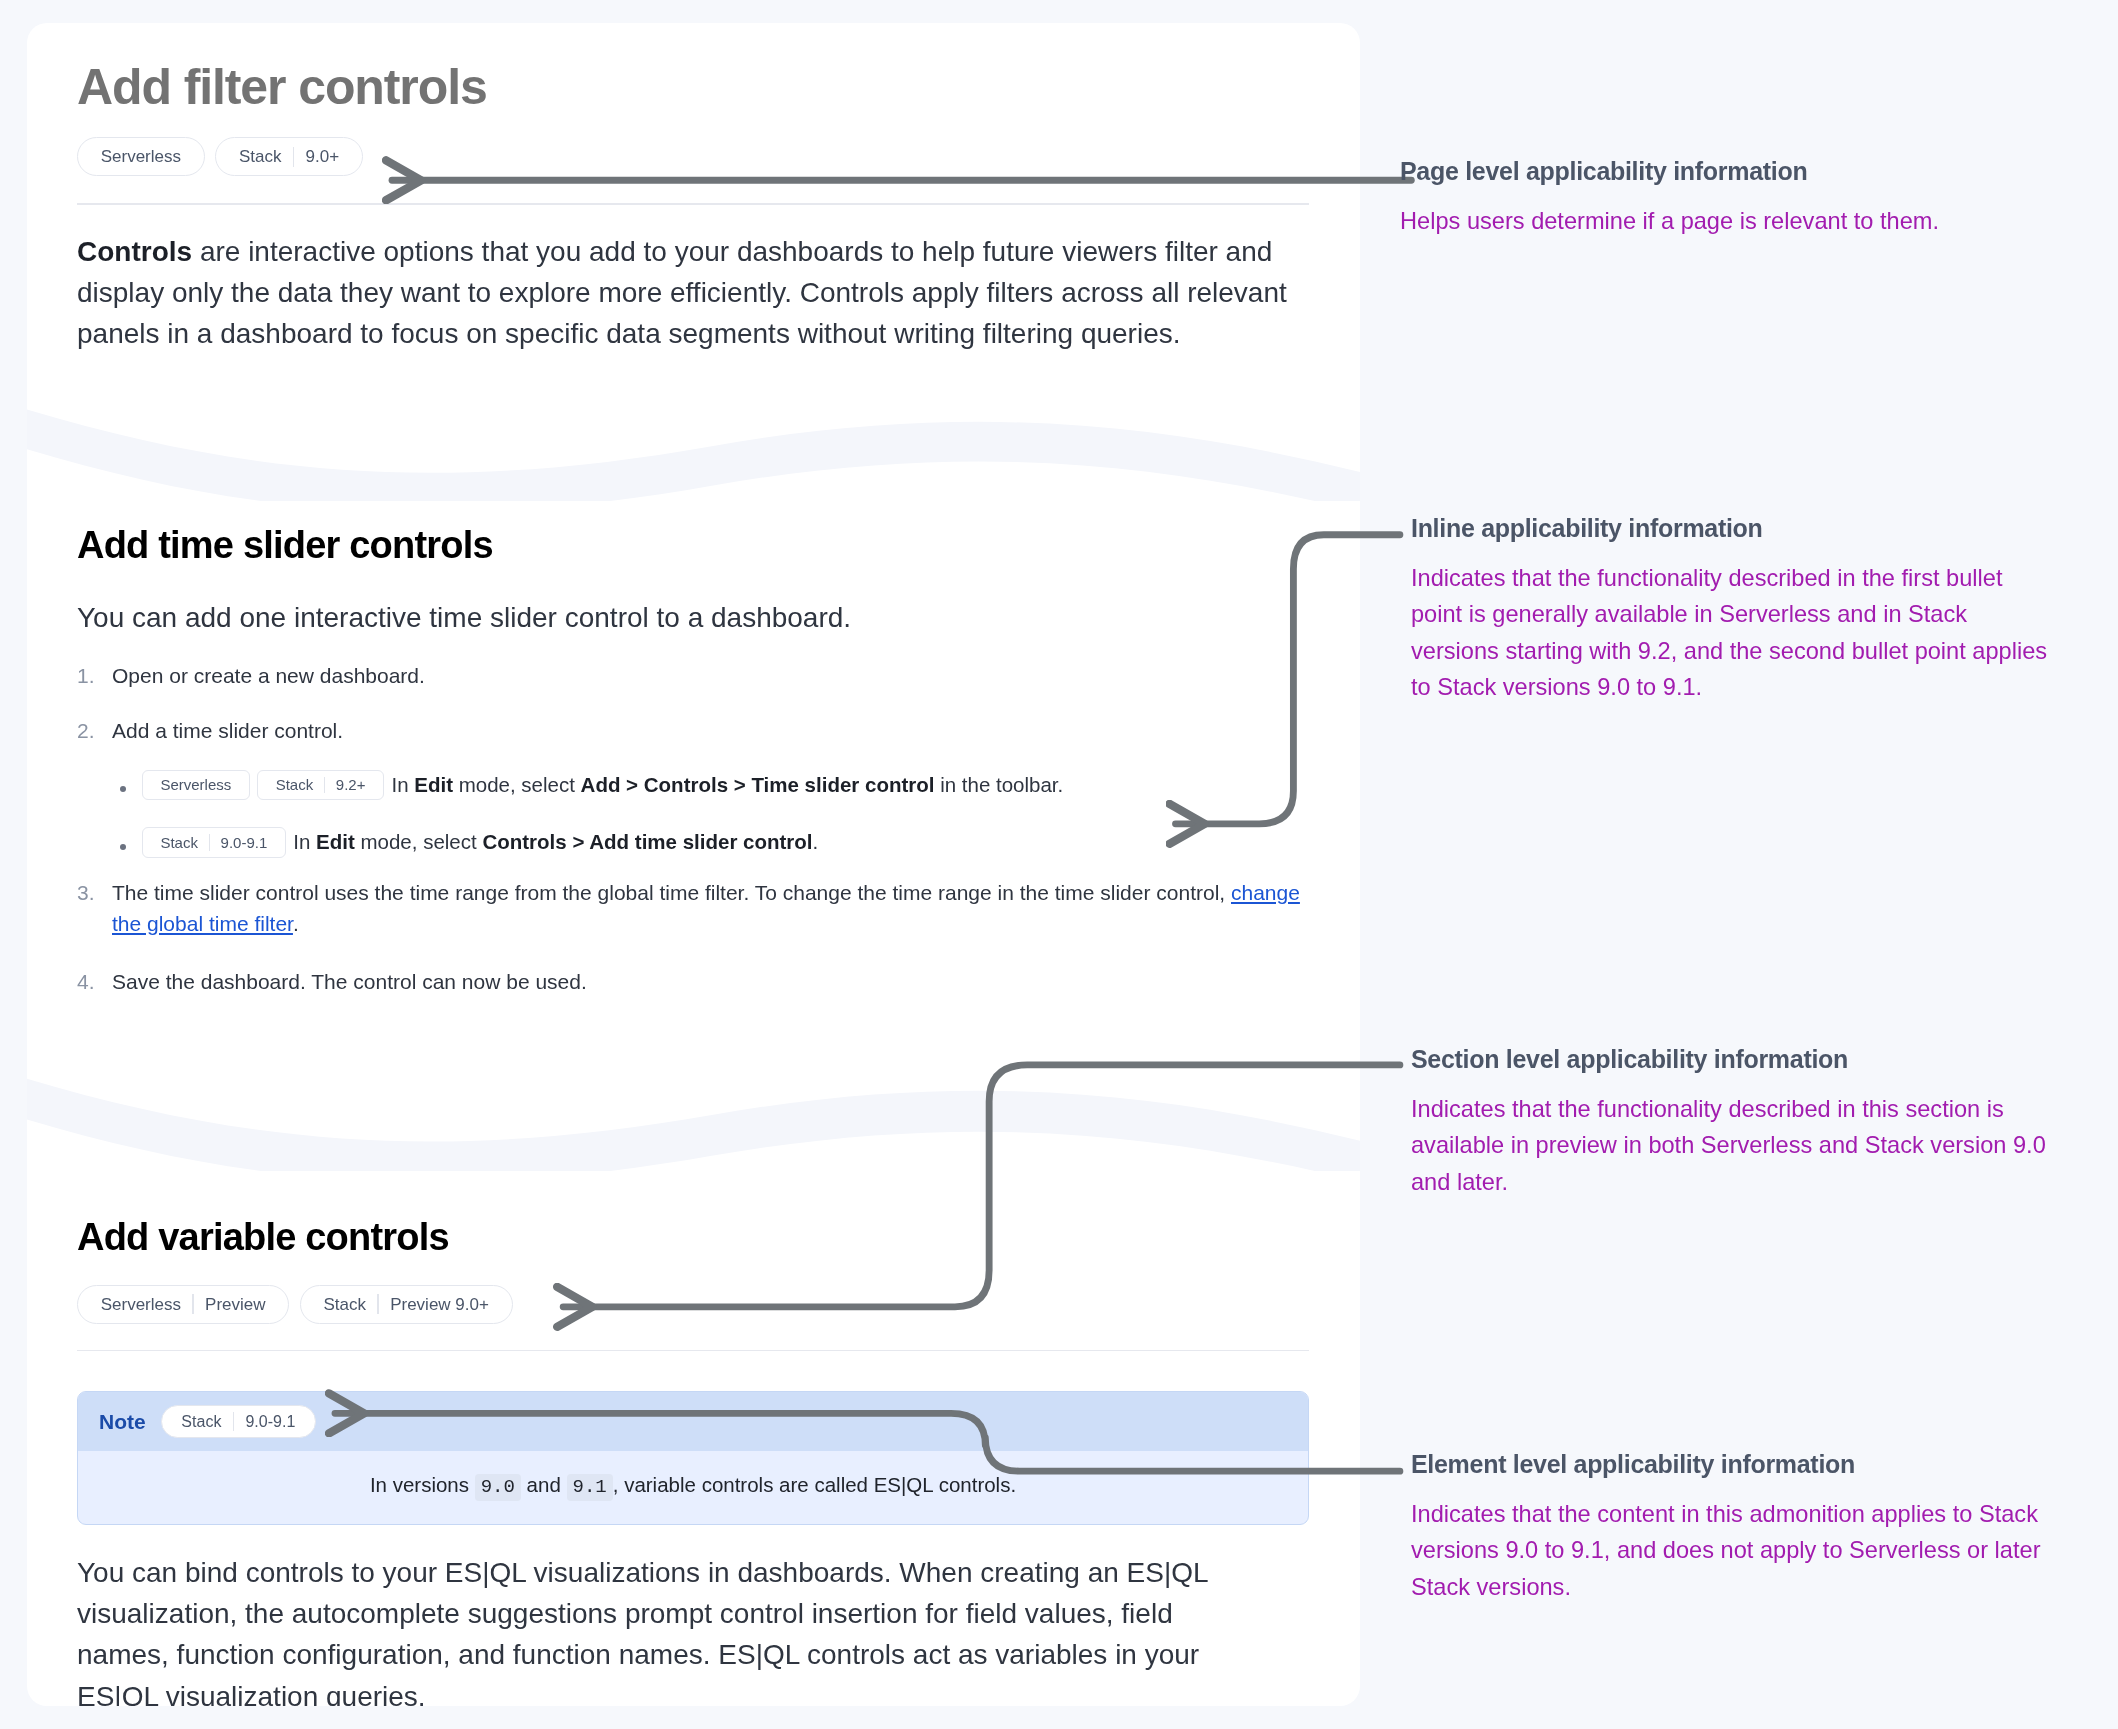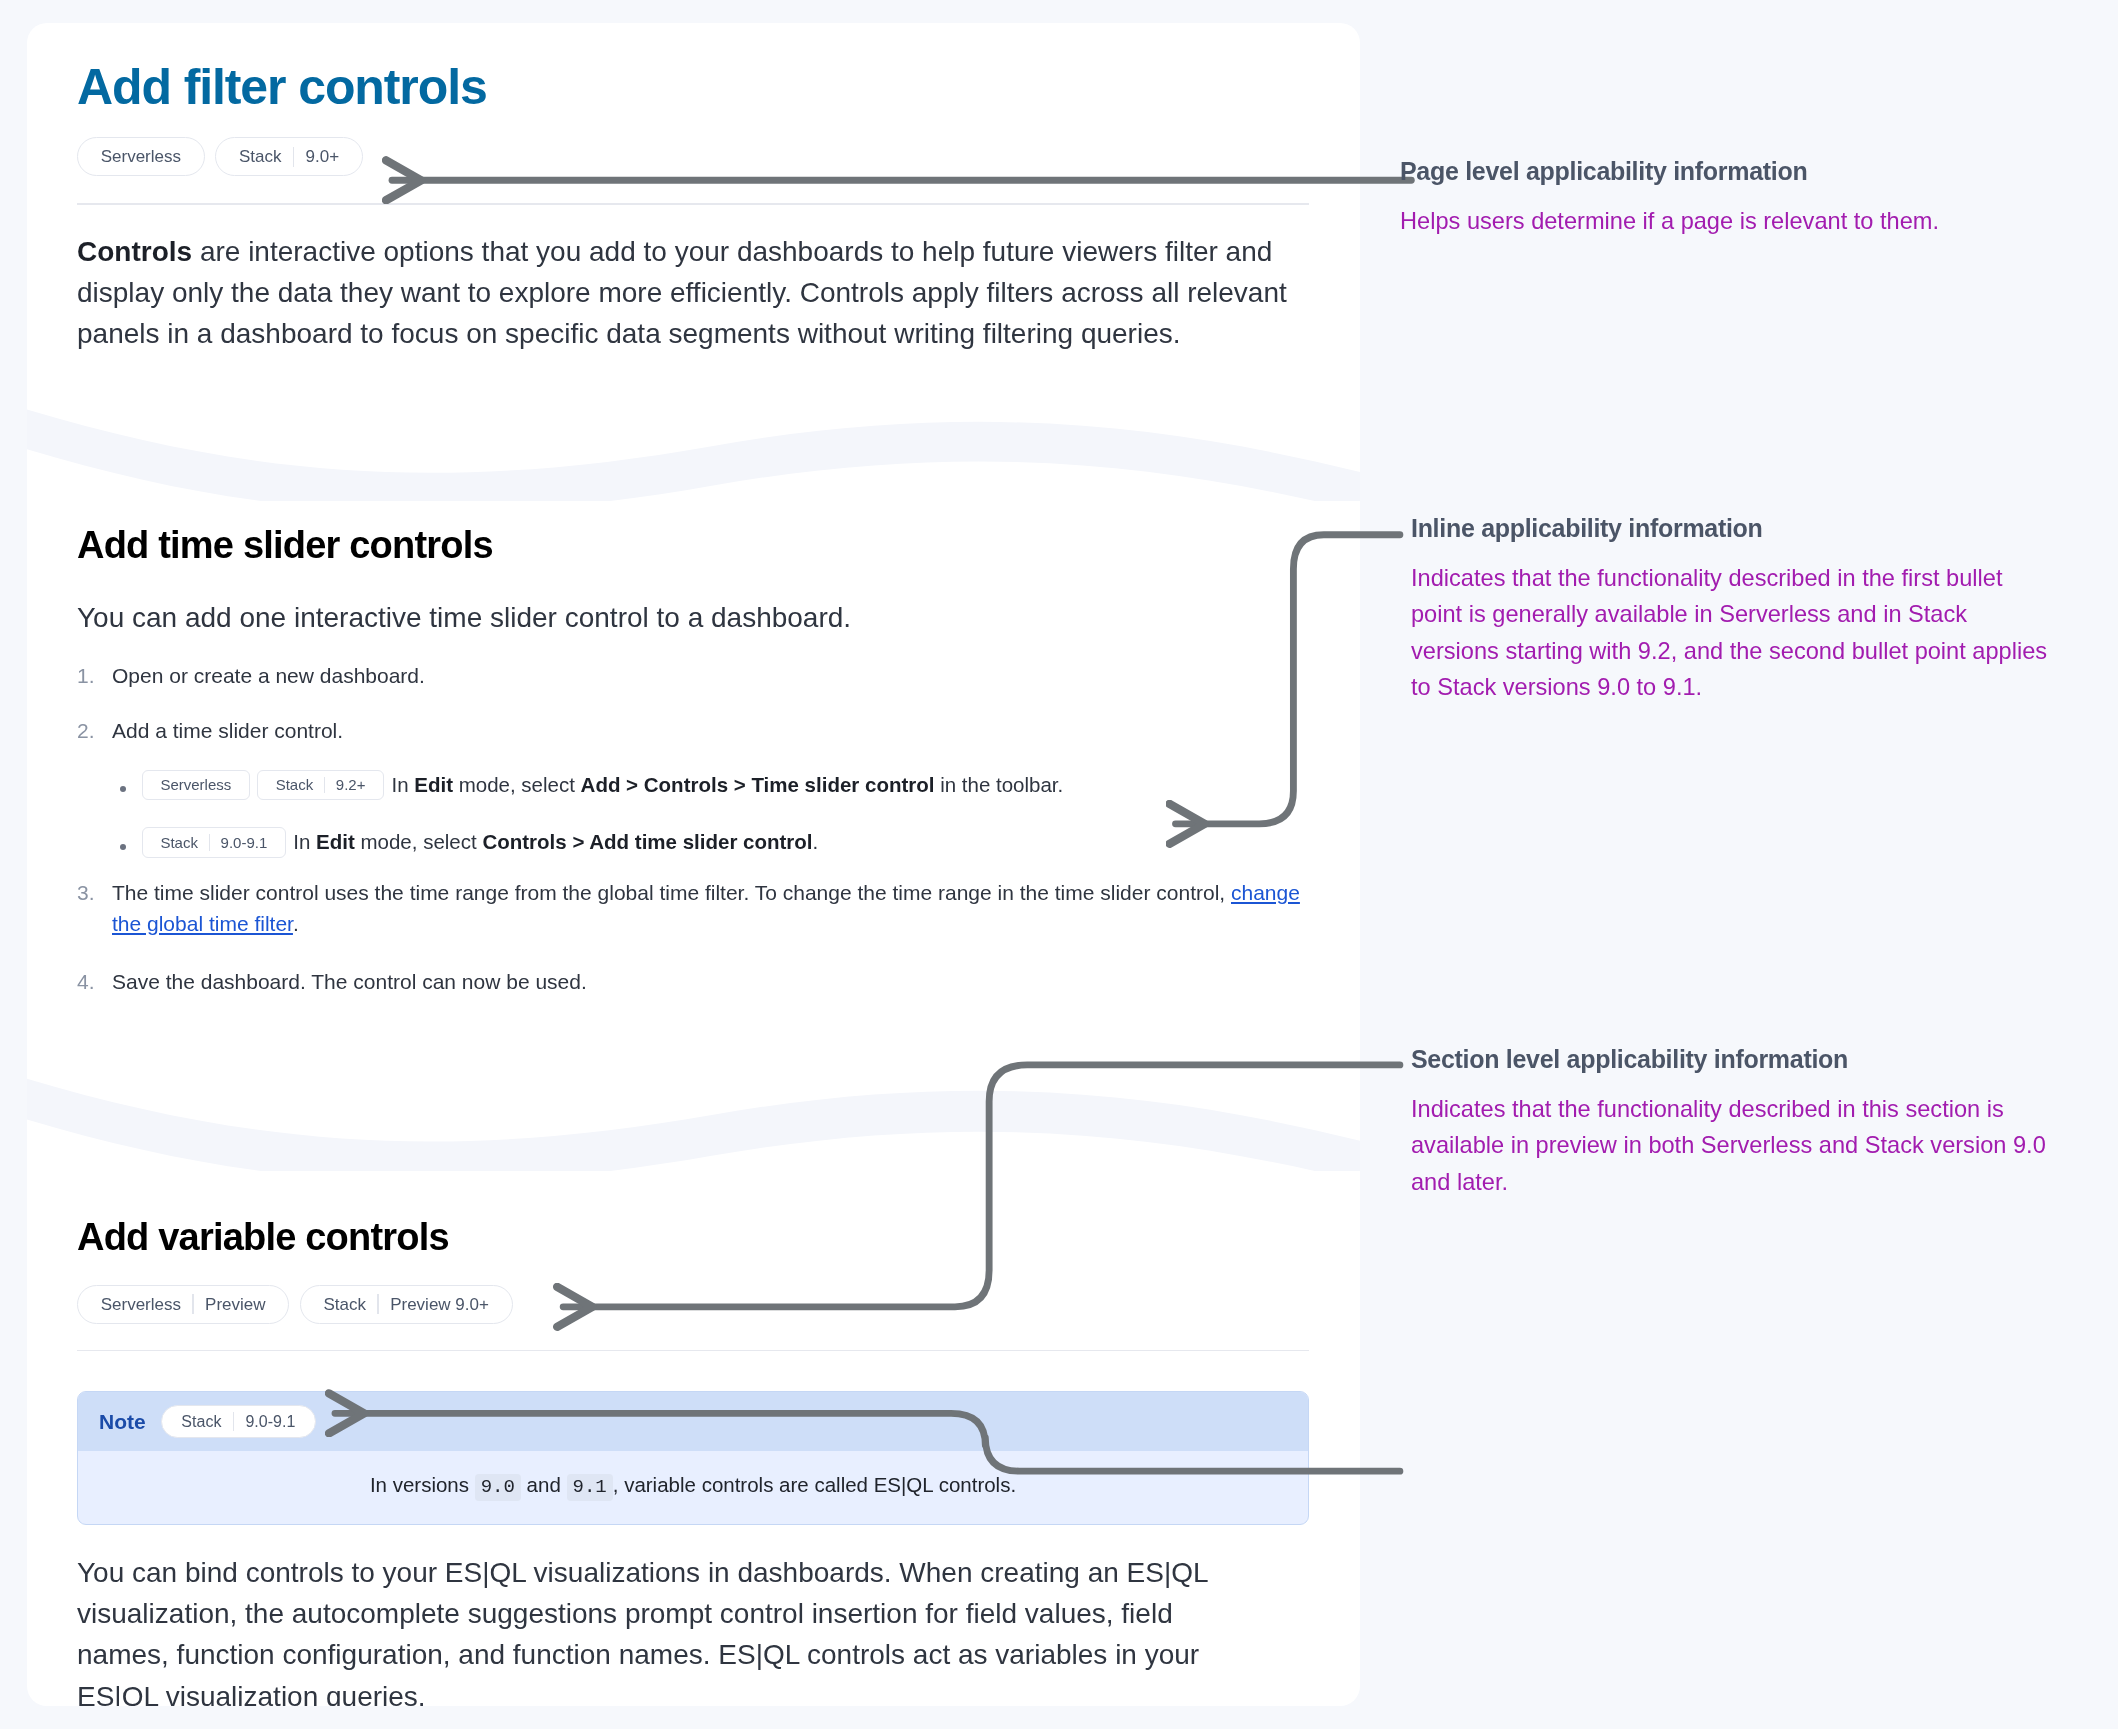--- a/index.html
+++ b/index.html
@@ -30,21 +30,21 @@
   .wave { position: absolute; left: 0; width: 1333px; display: block; }
 
   
   h1.page-title {
     margin: 0;
     padding: 37px 0 0 50px;
     font-size: 50px;
     line-height: 1.08;
     letter-spacing: -1.1px;
     font-weight: 700;
-    color: #0369a1;
+    color: #737373;
   }
   h2.section-title {
     margin: 0;
     font-size: 38px;
     line-height: 1.1;
     letter-spacing: -0.8px;
     font-weight: 700;
     color: #000000;
   }
   p.body, li.body, .body {
@@ -327,15 +327,19 @@
   <div class="ann" style="left:1411px; top:513px;">
     <h3 class="ann-title">Inline applicability information</h3>
     <p class="ann-body">Indicates that the functionality described in the first bullet point is generally available in Serverless and in Stack versions starting with 9.2, and the second bullet point applies to Stack versions 9.0 to 9.1.</p>
   </div>
 
   <div class="ann" style="left:1411px; top:1044px;">
     <h3 class="ann-title">Section level applicability information</h3>
     <p class="ann-body">Indicates that the functionality described in this section is available in preview in both Serverless and Stack version 9.0 and later.</p>
   </div>
 
+  <div class="ann" style="left:1411px; top:1449px;">
+    <h3 class="ann-title">Element level applicability information</h3>
+    <p class="ann-body">Indicates that the content in this admonition applies to Stack versions 9.0 to 9.1, and does not apply to Serverless or later Stack versions.</p>
+  </div>
 
 </div>
 
 
 </body></html>

